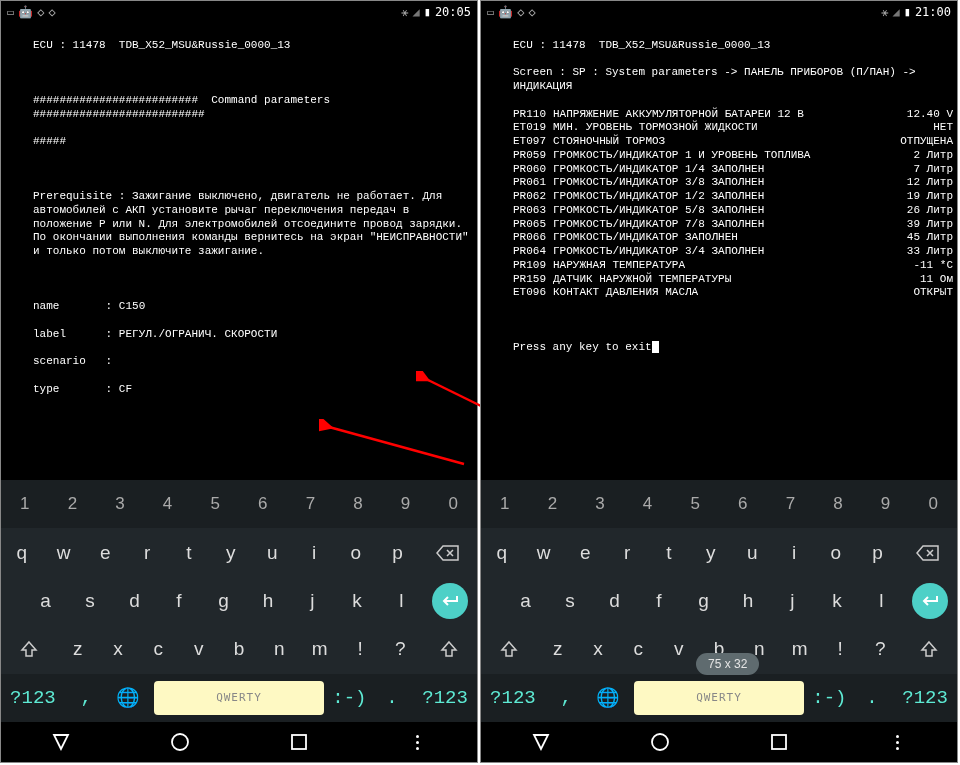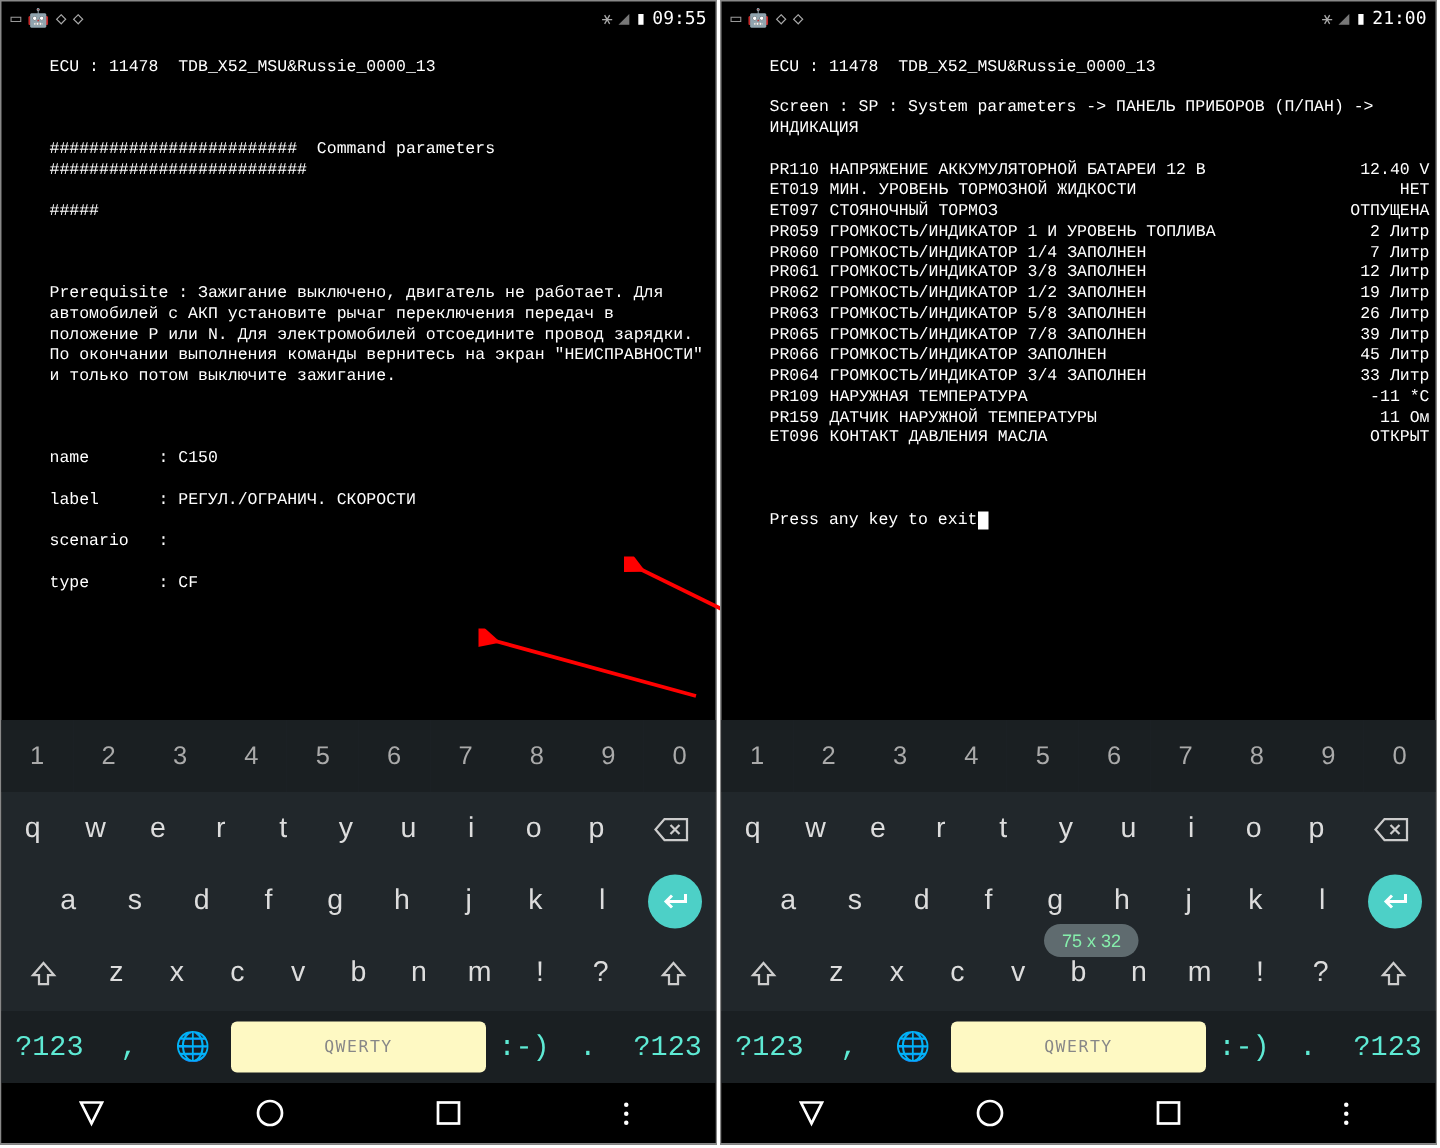--- a/index.html
+++ b/index.html
@@ -135,25 +135,26 @@
   align-items: center;
 }
 .nav-dot { width: 3px; height: 3px; background: #fff; border-radius: 50%; }
 .arrow {
   position: absolute;
   pointer-events: none;
 }
 .tooltip-size {
   position: absolute;
   background: #5f6b6f;
-  color: #86efac;
+  color: #e5e5e5;
   padding: 4px 12px;
   border-radius: 14px;
   font-size: 12px;
   font-family: sans-serif;
+  margin-top: 37px;
 }
 .params-row { display: flex; }
 .param-code { width: 40px; }
 .param-label { flex: 1; }
 .param-value { width: 90px; text-align: right; }
 </style>
 </head>
 <body>
 
 <div class="screen">
@@ -161,21 +162,21 @@
     <div class="status-left">
       <span style="color:#999">▭</span>
       <span style="color:#7cb342">🤖</span>
       <span style="color:#aaa">◇</span>
       <span style="color:#aaa">◇</span>
     </div>
     <div class="status-right">
       <span style="color:#aaa">⚹</span>
       <span style="color:#777">◢</span>
       <span style="color:#fff">▮</span>
-      <span>09:55</span>
+      <span>20:05</span>
     </div>
   </div>
 
   <div class="terminal">
 <span class="terminal-line">ECU : 11478  TDB_X52_MSU&amp;Russie_0000_13</span>
 <br>
 <span class="terminal-line">#########################  Command parameters  ##########################</span>
 <span class="terminal-line">#####</span>
 <br>
 <span class="terminal-line">Prerequisite : Зажигание выключено, двигатель не работает. Для автомобилей с АКП установите рычаг переключения передач в положение P или N. Для электромобилей отсоедините провод зарядки. По окончании выполнения команды вернитесь на экран "НЕИСПРАВНОСТИ" и только потом выключите зажигание.</span>

